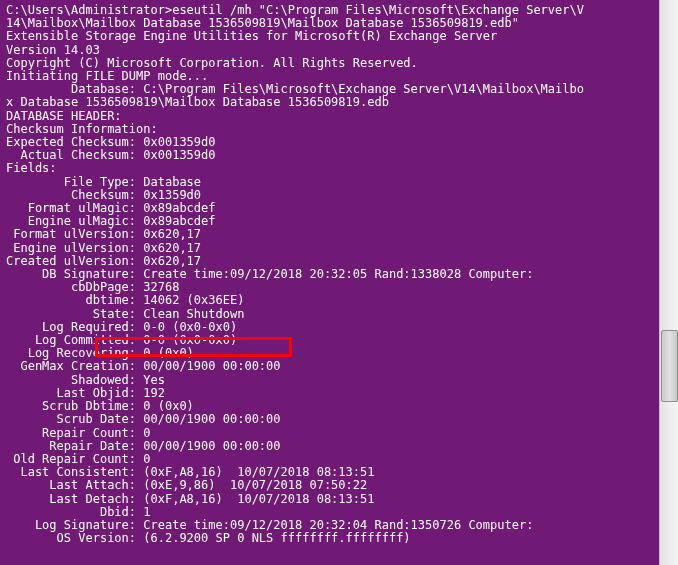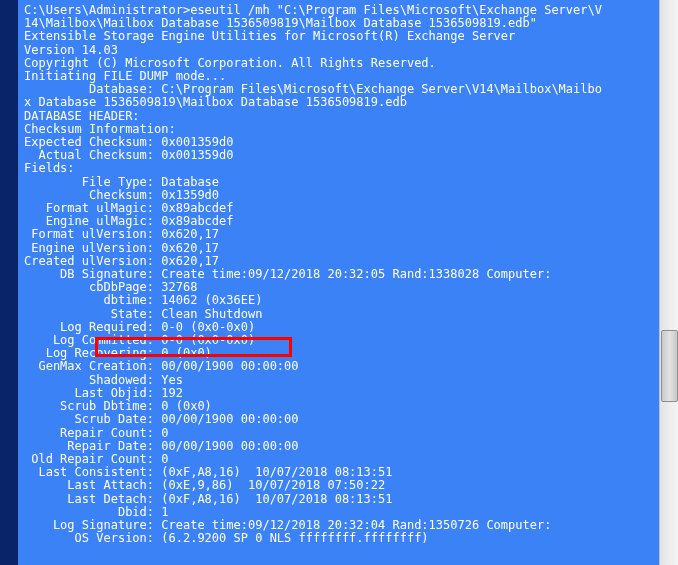--- a/index.html
+++ b/index.html
@@ -9,28 +9,27 @@
     height: 565px;
     background: #0a246a;
     font-family: "Lucida Console", "Consolas", monospace;
     font-size: 12px;
     overflow: hidden;
   }
   .container {
     position: relative;
     width: 660px;
     height: 565px;
-    background: #3b82f6;
+    background: #701a75;
     color: #ffffff;
     padding: 4px 6px;
     box-sizing: border-box;
     line-height: 13.2px;
     overflow: hidden;
     white-space: pre;
-    margin-left: 18px;
   }
   .scrollbar {
     position: absolute;
     top: 0;
     right: 0;
     width: 18px;
     height: 565px;
     background: #f0f0f0;
     border-left: 1px solid #c0c0c0;
   }

